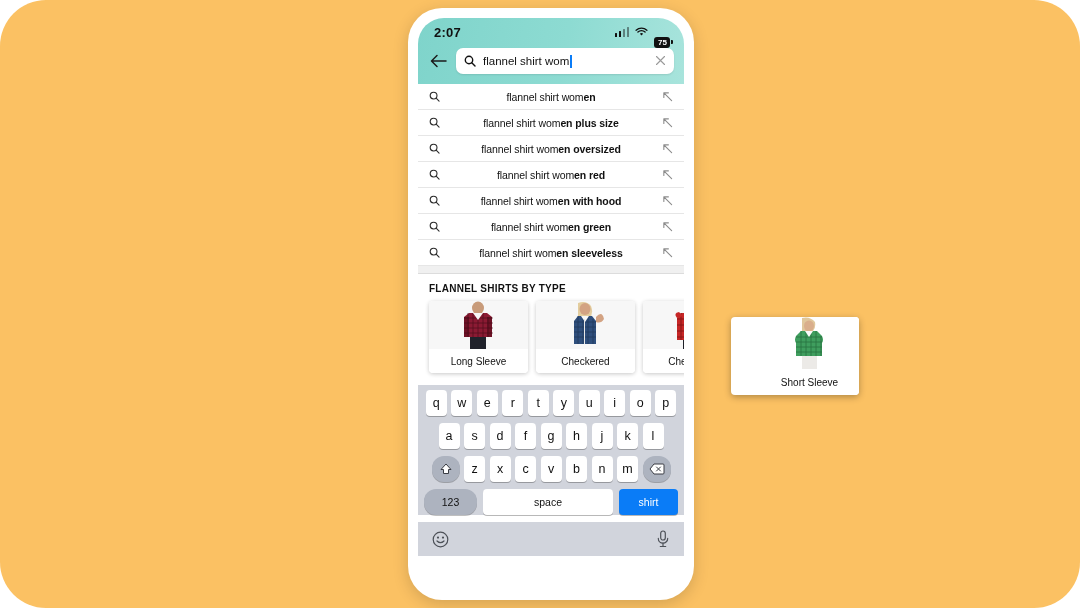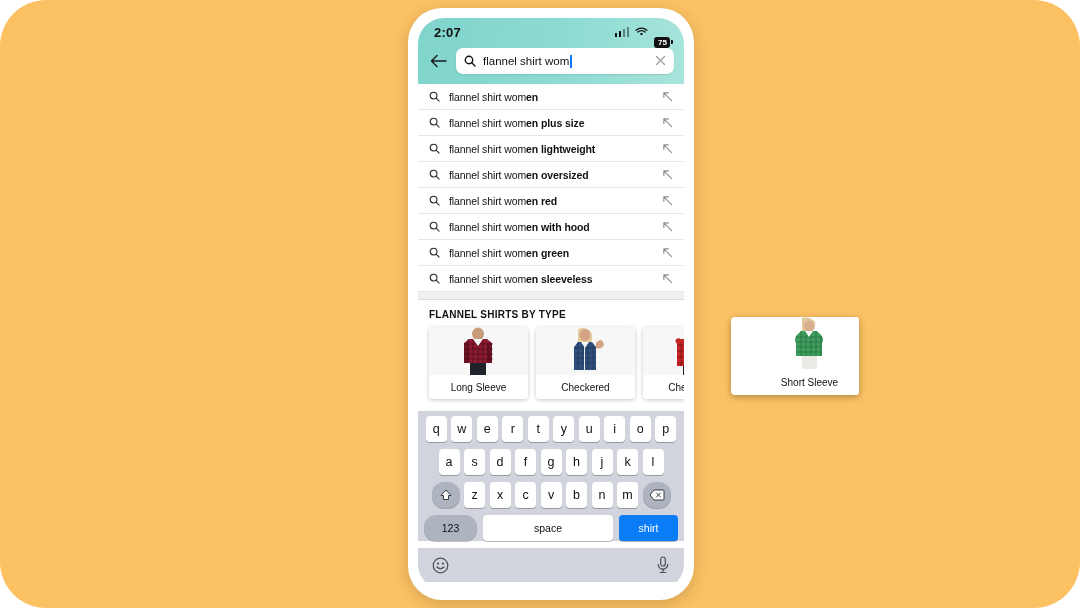--- a/index.html
+++ b/index.html
@@ -68,21 +68,21 @@
     font-size:11.5px;color:#111;flex:1;display:flex;align-items:center;
     white-space:nowrap;
   }
   .caret{
     display:inline-block;width:1.5px;height:13px;background:#0a7cf7;
     margin-left:1px;
   }
   .clearbtn{color:#9a9a9a;font-size:13px;flex:none;cursor:pointer;line-height:1;}
 
   
-  .suggestions{background:#fff;}
+  .suggestions{background:#fff;text-align:center;}
   .sug{
     display:flex;align-items:center;height:25px;padding:0 11px 0 11px;
     border-bottom:1px solid #e6e6e6;gap:9px;cursor:pointer;
   }
   .sug .sicon{flex:none;color:#2b2b2b;display:flex;}
   .sug .stext{
     flex:1;font-size:10.5px;color:#111;white-space:nowrap;letter-spacing:-.1px;
   }
   .sug .stext b{font-weight:bold;}
   .sug .arrow{flex:none;color:#8c8c8c;display:flex;cursor:pointer;}
@@ -228,34 +228,20 @@
               </svg>
           </span>
           <span class="stext"><span>flannel shirt wom</span><b>en plus size</b></span>
           <span class="arrow">
             <svg width="11" height="11" viewBox="0 0 12 12">
                 <path d="M10.5 10.5 L2 2 M2 2 V7 M2 2 H7" stroke="#8c8c8c" stroke-width="1.2" fill="none" stroke-linecap="round" stroke-linejoin="round"></path>
               </svg>
           </span>
         </div>
 
-        <div class="sug">
-          <span class="sicon">
-            <svg width="11" height="11" viewBox="0 0 12 12">
-                <circle cx="5" cy="5" r="3.7" stroke="#2b2b2b" stroke-width="1.2" fill="none"></circle>
-                <path d="M7.8 7.8 L11 11" stroke="#2b2b2b" stroke-width="1.2" stroke-linecap="round"></path>
-              </svg>
-          </span>
-          <span class="stext"><span>flannel shirt wom</span><b>en lightweight</b></span>
-          <span class="arrow">
-            <svg width="11" height="11" viewBox="0 0 12 12">
-                <path d="M10.5 10.5 L2 2 M2 2 V7 M2 2 H7" stroke="#8c8c8c" stroke-width="1.2" fill="none" stroke-linecap="round" stroke-linejoin="round"></path>
-              </svg>
-          </span>
-        </div>
 
         <div class="sug">
           <span class="sicon">
             <svg width="11" height="11" viewBox="0 0 12 12">
                 <circle cx="5" cy="5" r="3.7" stroke="#2b2b2b" stroke-width="1.2" fill="none"></circle>
                 <path d="M7.8 7.8 L11 11" stroke="#2b2b2b" stroke-width="1.2" stroke-linecap="round"></path>
               </svg>
           </span>
           <span class="stext"><span>flannel shirt wom</span><b>en oversized</b></span>
           <span class="arrow">

